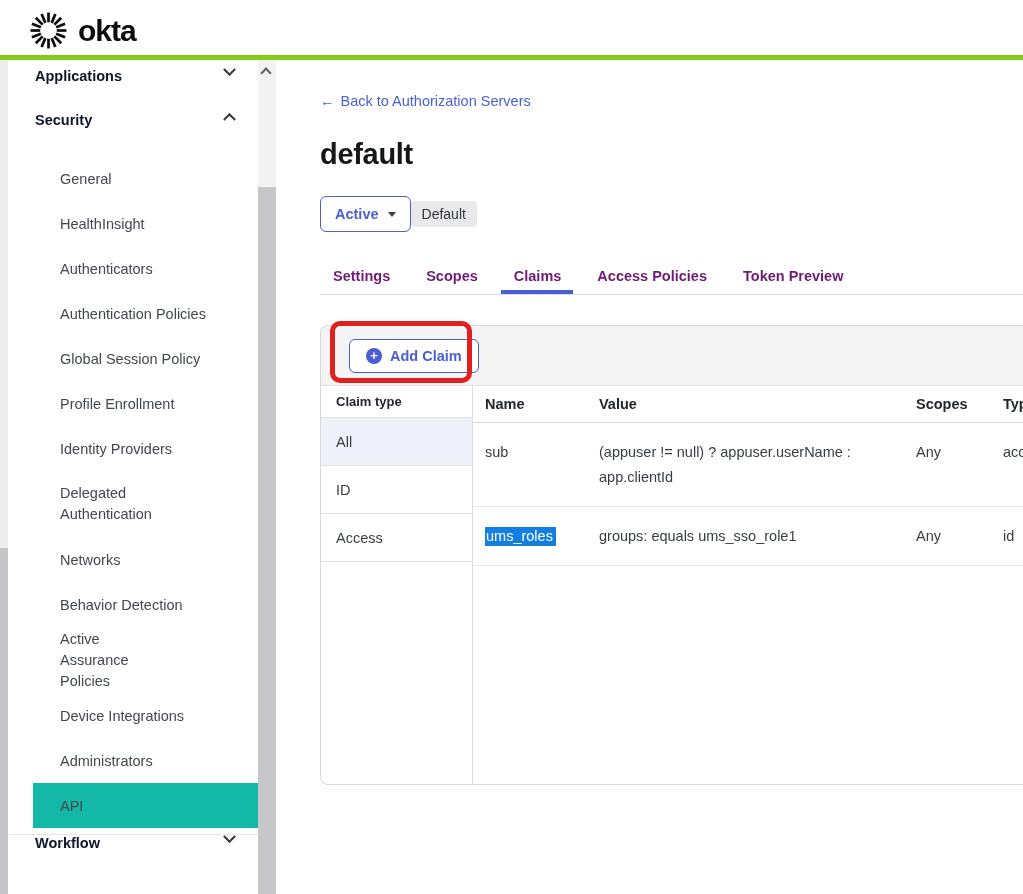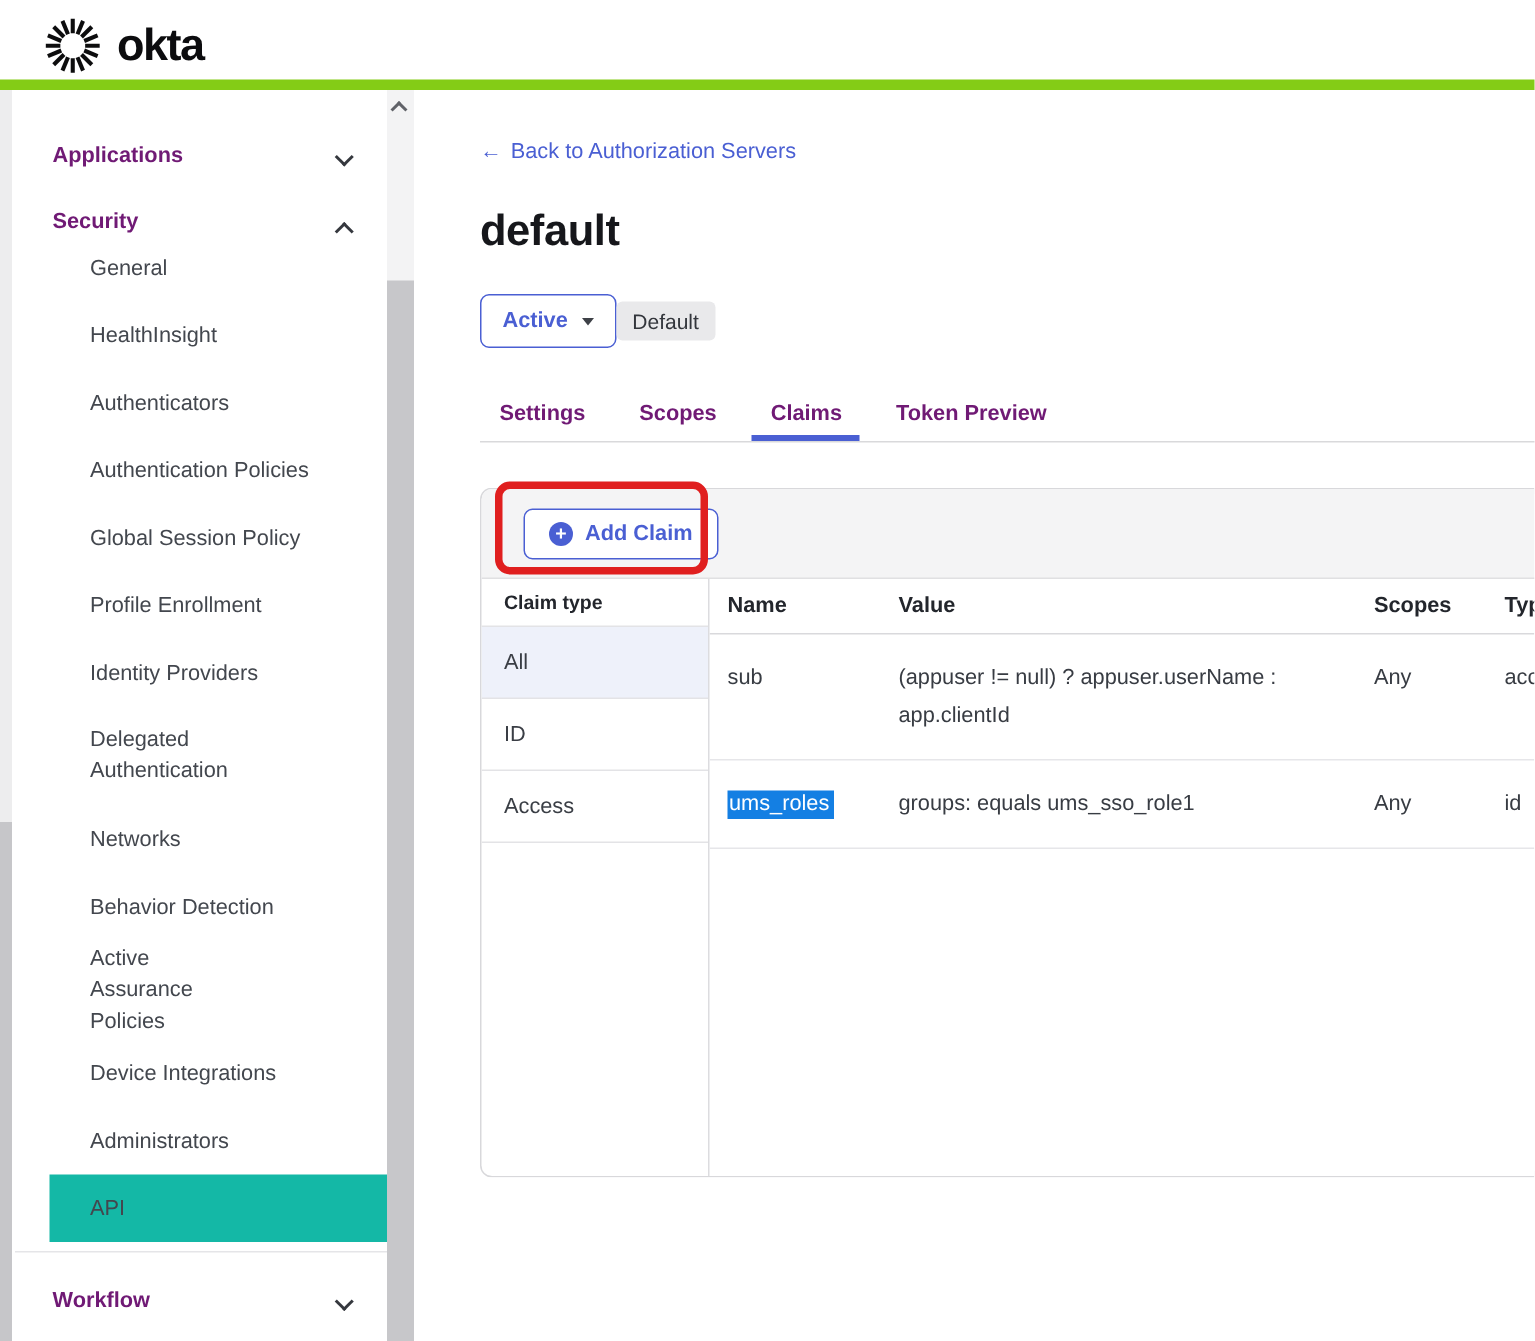--- a/index.html
+++ b/index.html
@@ -1,40 +1,40 @@
 <!DOCTYPE html>
 <html><head>
 <meta charset="utf-8">
 <style>
   * { margin:0; padding:0; box-sizing:border-box; }
   html,body { width:1023px; height:894px; overflow:hidden; background:#fff;
     font-family:"Liberation Sans", sans-serif; }
 
   
   .topbar { position:absolute; left:0; top:0; width:1023px; height:60px;
-    background:#fff; border-bottom:7px solid #84cc16; z-index:30; }
+    background:#fff; border-bottom:5px solid #84cc16; z-index:30; }
   .logo { position:absolute; left:30px; top:12px; display:flex; align-items:center; gap:11px; cursor:pointer; }
   .logo-word { font-size:30px; font-weight:700; color:#0c0c0e; letter-spacing:-1px; line-height:36px; }
   .searchbox { position:absolute; left:318px; top:11px; width:668px; height:39px;
     border:1px solid #95979c; border-radius:8px; background:#fff;
     display:flex; align-items:center; padding:0 12px; gap:9px; }
   .searchbox input { border:none; outline:none; flex:1; font-size:15px; color:#3d4046;
     font-family:"Liberation Sans", sans-serif; background:transparent; }
   .searchbox input::placeholder { color:#a9acb2; }
 
   
   .edge-strip { position:absolute; left:0; top:60px; width:8px; height:834px; background:#ededee; z-index:5; }
   .edge-strip .dark { position:absolute; left:0; top:488px; width:8px; height:346px; background:#c6c6c9; }
 
   
   .sidebar { position:absolute; left:10px; top:60px; width:248px; height:834px; background:#fff; overflow:hidden; z-index:10; }
   .clip-item { height:8px; overflow:hidden; padding-left:25px; }
   .clip-item span { display:block; margin-top:-13px; font-weight:700; font-size:14.5px; color:#1e2025; }
-  .side-section { height:44px; display:flex; align-items:flex-end; justify-content:space-between;
-    padding:0 24px 0 25px; font-weight:700; font-size:14.5px; color:#701a75; cursor:pointer; }
+  .side-section { height:44px; display:flex; align-items:flex-start; justify-content:space-between;
+    padding:0 24px 0 25px; font-weight:700; font-size:14.5px; color:#0f172a; cursor:pointer; }
   .side-section:first-of-type { margin-top:22px; }
   .item-sub { height:45px; display:flex; align-items:center; padding-left:50px; padding-right:10px;
     font-size:14.5px; color:#43474e; cursor:pointer; white-space:nowrap; }
   .item-sub.two-line { height:66px; white-space:normal; padding-right:90px; line-height:21px; }
   .item-sub.selected { background:#14b8a6; margin-left:23px; padding-left:27px; }
   .side-divider { border-top:1px solid #e5e5e8; margin-top:6px; }
   .chev { width:9px; height:9px; border-right:2px solid #35383e; border-bottom:2px solid #35383e; display:inline-block; }
   .chev.down { transform:rotate(45deg) translate(-2px,-2px); }
   .chev.up { transform:rotate(-135deg) translate(-2px,-2px); }
 
@@ -183,20 +183,21 @@
       <span>Active</span>
       <span class="caret-down"></span>
     </button>
     <span class="badge">Default</span>
   </div>
 
   <div class="tabbar">
     <div class="tab">Settings</div>
     <div class="tab">Scopes</div>
     <div class="tab active">Claims</div>
+    <div class="tab">Access Policies</div>
     <div class="tab">Token Preview</div>
   </div>
 
   <div class="claims-box">
     <div class="claims-toolbar">
       <button class="add-claim-btn">
         <span class="plus-circle">+</span>
         <span>Add Claim</span>
       </button>
     </div>

